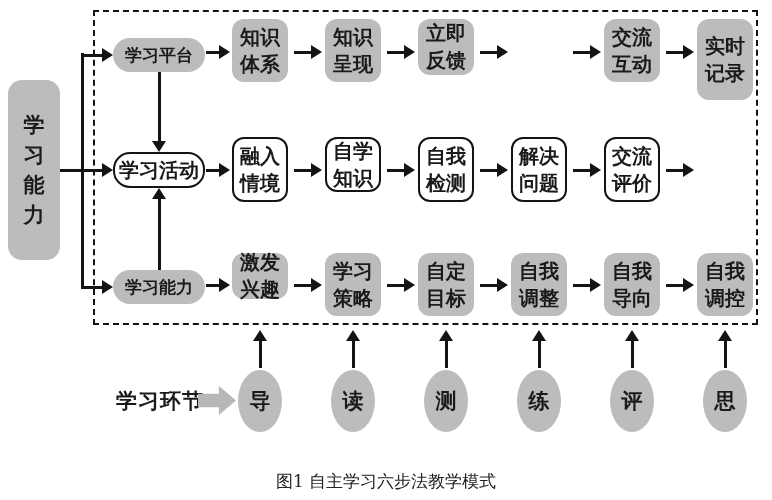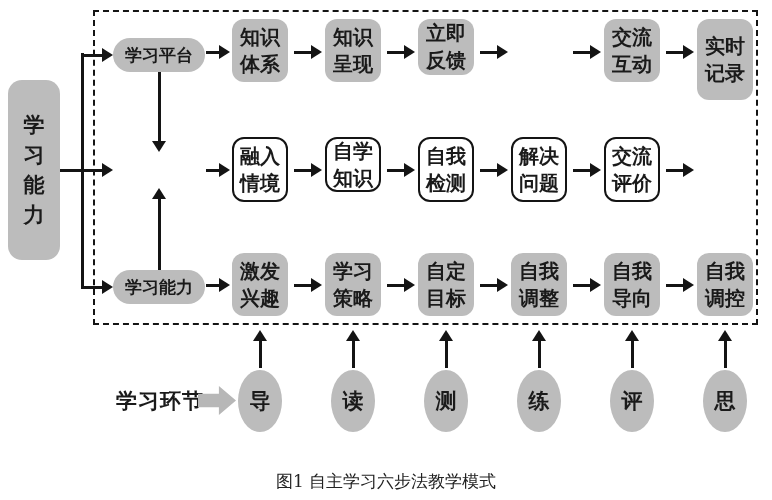--- a/index.html
+++ b/index.html
@@ -113,20 +113,23 @@
     </div>
   <div class="harrow" style="left:573px;top:45px;width:28px">
       <i class="s"></i>
       <i class="tri-r"></i>
     </div>
   <div class="harrow" style="left:666px;top:45px;width:28px">
       <i class="s"></i>
       <i class="tri-r"></i>
     </div>
 
+  <div class="abs wbox headw" style="left:113px;top:152px">
+    <span>学习活动</span>
+  </div>
   <div class="abs wbox step" style="left:232px;top:137px;height:65px">
     <span>融入</span>
     <span>情境</span>
     </div>
   <div class="abs wbox step" style="left:325px;top:137px;height:55px">
     <span>自学</span>
     <span>知识</span>
     </div>
   <div class="abs wbox step" style="left:418px;top:137px;height:65px">
     <span>自我</span>
@@ -161,21 +164,21 @@
       <i class="tri-r"></i>
     </div>
   <div class="harrow" style="left:666px;top:163px;width:28px">
       <i class="s"></i>
       <i class="tri-r"></i>
     </div>
 
   <div class="abs gbox head" style="left:113px;top:270px">
     <span>学习能力</span>
   </div>
-  <div class="abs gbox step" style="left:232px;top:253px;height:63px">
+  <div class="abs gbox step" style="left:232px;top:253px;height:46px">
     <span>激发</span>
     <span>兴趣</span>
     </div>
   <div class="abs gbox step" style="left:325px;top:253px;height:63px">
     <span>学习</span>
     <span>策略</span>
     </div>
   <div class="abs gbox step" style="left:418px;top:253px;height:63px">
     <span>自定</span>
     <span>目标</span>

